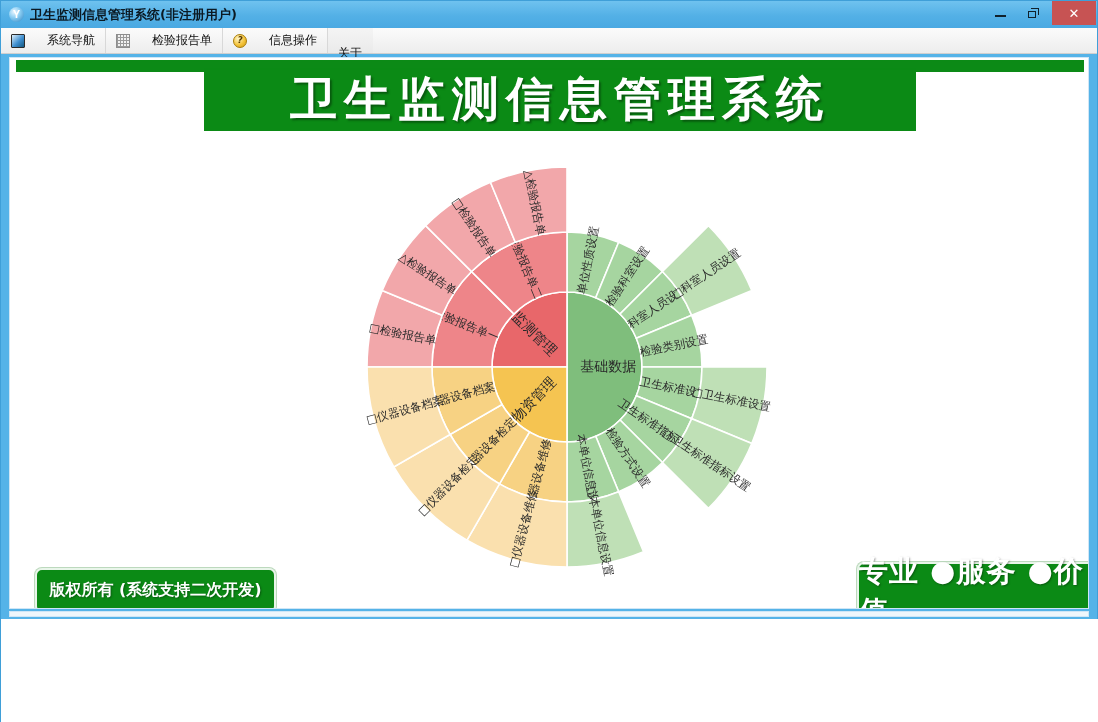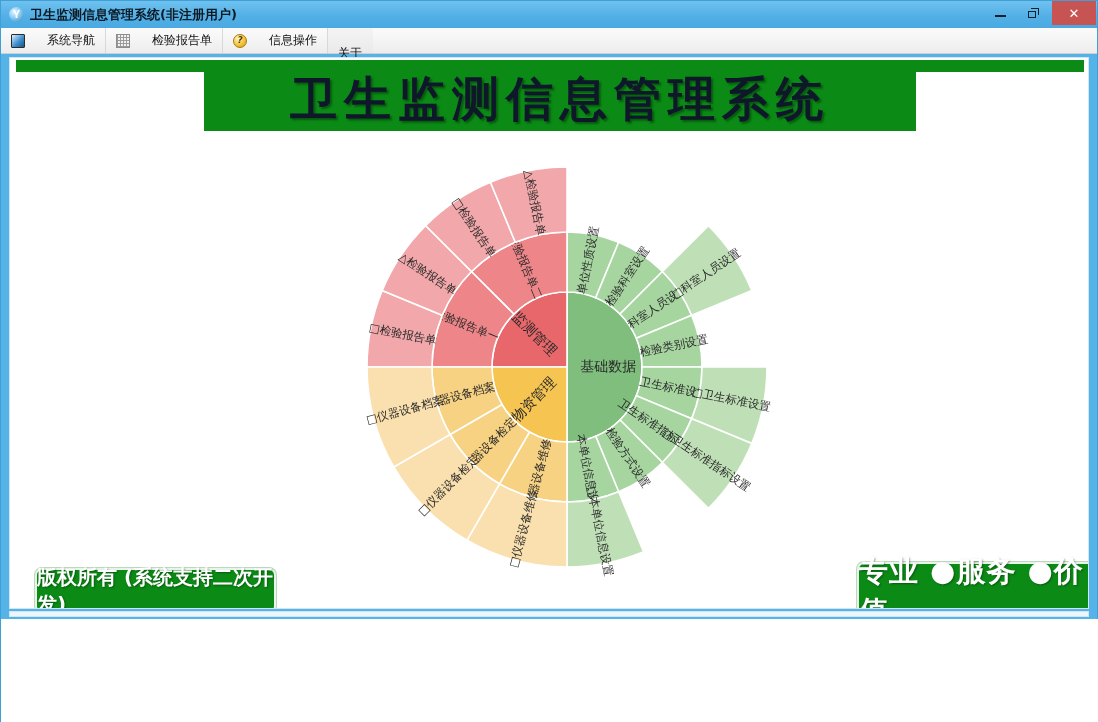--- a/index.html
+++ b/index.html
@@ -105,36 +105,36 @@
     overflow:hidden;
   }
   .banner{
     position:absolute;left:6px;top:2px;width:1068px;height:12px;
     background:#0c8a16;
   }
   .banner-title{
     position:absolute;left:194px;top:10px;width:712px;height:63px;
     background:#0b8a15;
     display:flex;align-items:center;justify-content:center;
-    color:#0f172a;
+    color:#ffffff;
     font-size:47px;font-weight:bold;letter-spacing:7px;
     text-shadow:2px 2px 2px rgba(0,0,0,.35);
     font-family:"DejaVu Sans","Liberation Sans",sans-serif;
   }
   .pill{
     position:absolute;
     background:#0b8a15;
     border-radius:7px;
     border:2px solid #e9f5ea;
     box-shadow:0 0 0 1px #bcd9bd;
     display:flex;align-items:center;justify-content:center;
     color:#ffffff;font-weight:bold;
     text-shadow:1px 1px 2px rgba(0,0,0,.35);
   }
-  .pill.copyright{left:25px;top:510px;width:237px;height:41px;font-size:20px;}
+  .pill.copyright{left:25px;top:510px;width:237px;height:41px;font-size:16px;}
   .pill.slogan{left:847px;top:504px;width:234px;height:55px;font-size:29px;letter-spacing:1px;}
 
   .sunwrap{position:absolute;left:0;top:0;width:1080px;height:552px;}
   svg{display:block;}
   .seg{stroke:#ffffff;stroke-width:1.6;}
   .lbl{
     font-family:"DejaVu Sans","Liberation Sans",sans-serif;
     fill:#2a2a2a;
     dominant-baseline:middle;
   }

